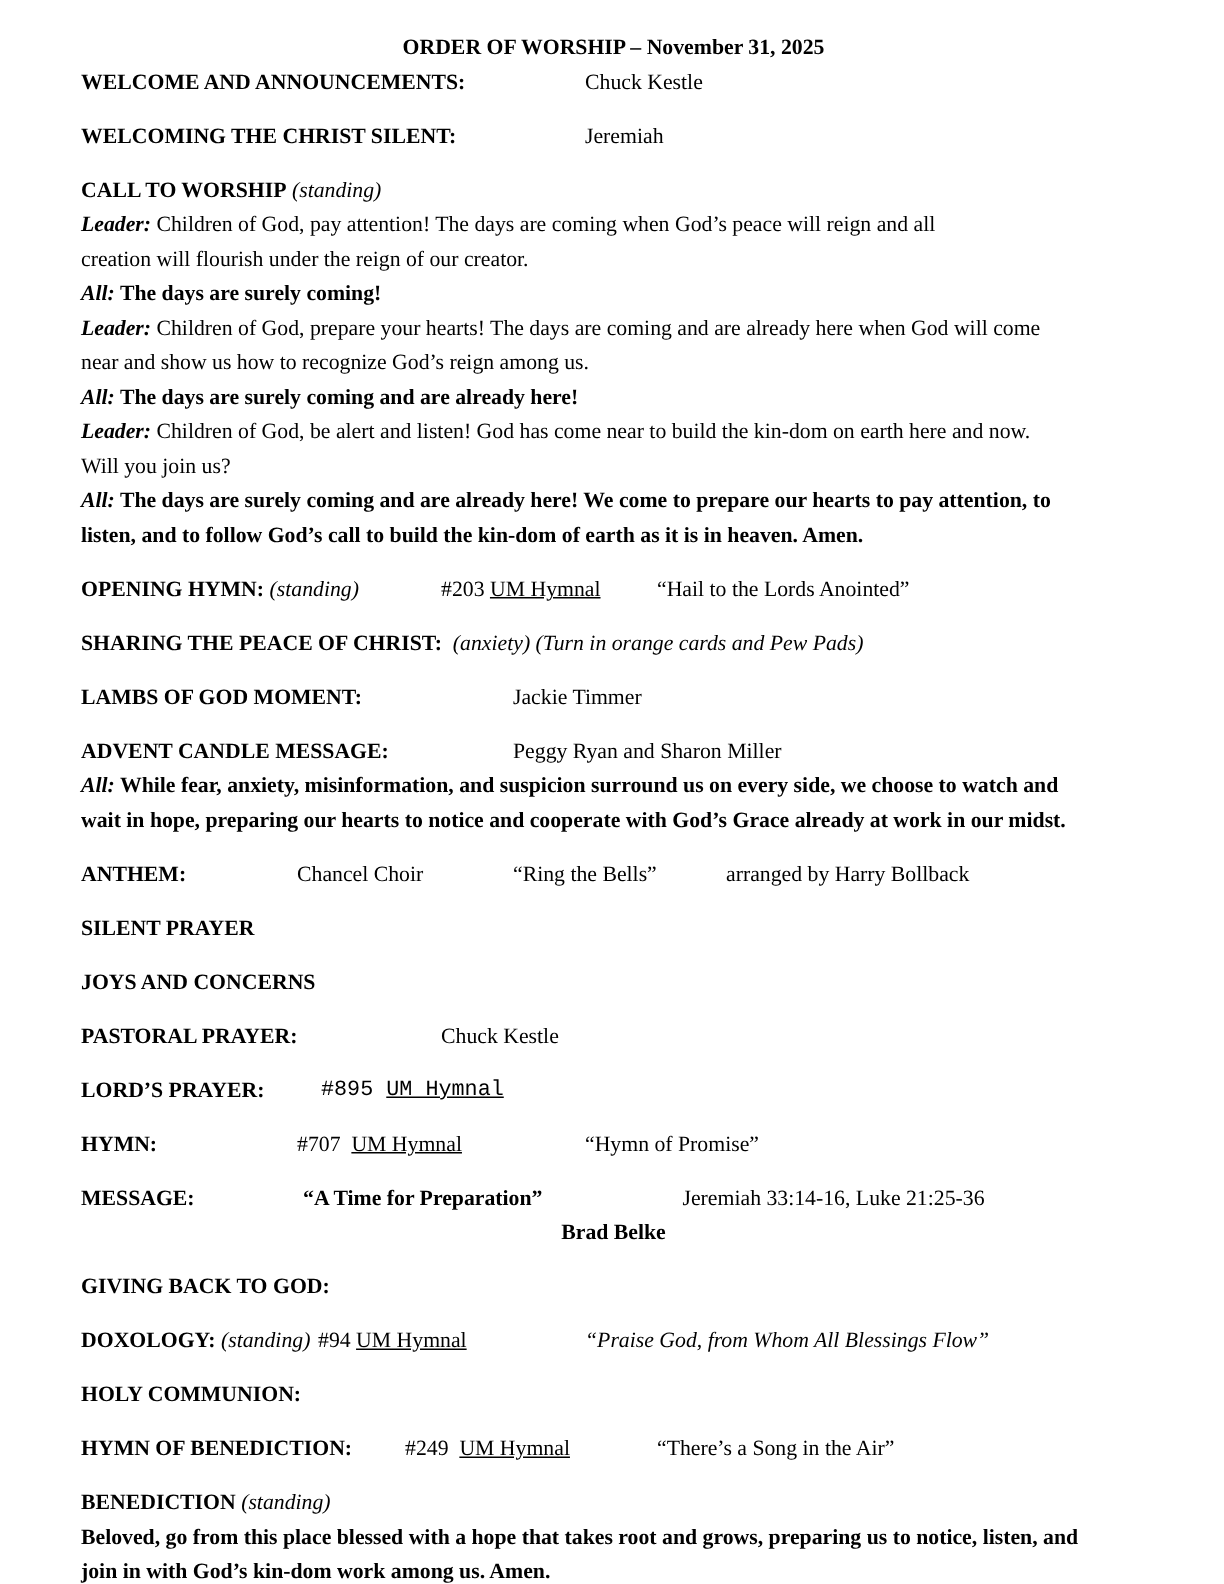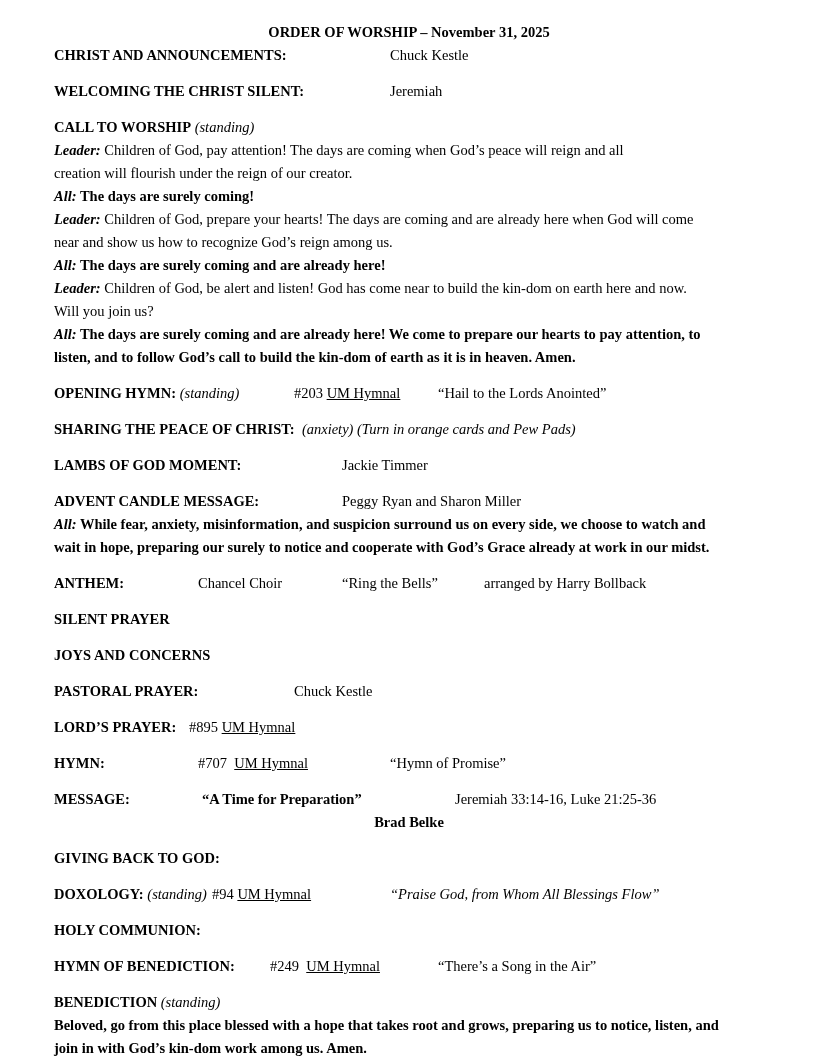--- a/index.html
+++ b/index.html
@@ -31,44 +31,44 @@
   .seg.b { font-weight: bold; }
   .seg.i { font-style: italic; }
   .seg.u { text-decoration: underline; }
   .seg.abs { position: absolute; top: 0; }
 </style>
 </head>
 <body>
 
 <div class="page">
     <div class="line center"><span class="seg b">ORDER OF WORSHIP – November 31, 2025</span></div>
-    <div class="line"><span class="seg b">CHRIST AND ANNOUNCEMENTS:</span><span class="seg abs" style="left: 336px;">Chuck Kestle</span></div>
+    <div class="line"><span class="seg b">WELCOME AND ANNOUNCEMENTS:</span><span class="seg abs" style="left: 336px;">Chuck Kestle</span></div>
     <div class="line gap"><span class="seg b">WELCOMING THE CHRIST SILENT:</span><span class="seg abs" style="left: 336px;">Jeremiah</span></div>
     <div class="line gap"><span class="seg b">CALL TO WORSHIP</span><span class="seg i"> (standing)</span></div>
     <div class="line"><span class="seg b i">Leader:</span><span class="seg"> Children of God, pay attention! The days are coming when God’s peace will reign and all</span></div>
     <div class="line"><span class="seg">creation will flourish under the reign of our creator.</span></div>
     <div class="line"><span class="seg b i">All:</span><span class="seg b"> The days are surely coming!</span></div>
     <div class="line"><span class="seg b i">Leader:</span><span class="seg"> Children of God, prepare your hearts! The days are coming and are already here when God will come</span></div>
     <div class="line"><span class="seg">near and show us how to recognize God’s reign among us.</span></div>
     <div class="line"><span class="seg b i">All:</span><span class="seg b"> The days are surely coming and are already here!</span></div>
     <div class="line"><span class="seg b i">Leader:</span><span class="seg"> Children of God, be alert and listen! God has come near to build the kin-dom on earth here and now.</span></div>
     <div class="line"><span class="seg">Will you join us?</span></div>
     <div class="line"><span class="seg b i">All:</span><span class="seg b"> The days are surely coming and are already here! We come to prepare our hearts to pay attention, to</span></div>
     <div class="line"><span class="seg b">listen, and to follow God’s call to build the kin-dom of earth as it is in heaven. Amen.</span></div>
     <div class="line gap"><span class="seg b">OPENING HYMN:</span><span class="seg i"> (standing)</span><span class="seg abs" style="left: 240px;">#203 <span class="seg u">UM Hymnal</span></span><span class="seg abs" style="left: 384px;">“Hail to the Lords Anointed”</span></div>
     <div class="line gap"><span class="seg b">SHARING THE PEACE OF CHRIST:</span><span class="seg i">  (anxiety) (Turn in orange cards and Pew Pads)</span></div>
     <div class="line gap"><span class="seg b">LAMBS OF GOD MOMENT:</span><span class="seg abs" style="left: 288px;">Jackie Timmer</span></div>
     <div class="line gap"><span class="seg b">ADVENT CANDLE MESSAGE:</span><span class="seg abs" style="left: 288px;">Peggy Ryan and Sharon Miller</span></div>
     <div class="line"><span class="seg b i">All:</span><span class="seg b"> While fear, anxiety, misinformation, and suspicion surround us on every side, we choose to watch and</span></div>
-    <div class="line"><span class="seg b">wait in hope, preparing our surely to notice and cooperate with God’s Grace already at work in our midst.</span></div>
+    <div class="line"><span class="seg b">wait in hope, preparing our hearts to notice and cooperate with God’s Grace already at work in our midst.</span></div>
     <div class="line gap"><span class="seg b">ANTHEM:</span><span class="seg abs" style="left: 144px;">Chancel Choir</span><span class="seg abs" style="left: 288px;">“Ring the Bells”</span><span class="seg abs" style="left: 430px;">arranged by Harry Bollback</span></div>
     <div class="line gap"><span class="seg b">SILENT PRAYER</span></div>
     <div class="line gap"><span class="seg b">JOYS AND CONCERNS</span></div>
     <div class="line gap"><span class="seg b">PASTORAL PRAYER:</span><span class="seg abs" style="left: 240px;">Chuck Kestle</span></div>
-    <div class="line gap"><span class="seg b">LORD’S PRAYER:</span><span class="seg abs" style="left: 135px;">#895 <span class="seg u">UM Hymnal</span></span></div>
+    <div class="line gap"><span class="seg b">LORD’S PRAYER:</span><span class="seg abs" style="left: 160px; font-family: Liberation Mono, monospace;">#895 <span class="seg u">UM Hymnal</span></span></div>
     <div class="line gap"><span class="seg b">HYMN:</span><span class="seg abs" style="left: 144px;">#707  <span class="seg u">UM Hymnal</span></span><span class="seg abs" style="left: 336px;">“Hymn of Promise”</span></div>
     <div class="line gap"><span class="seg b">MESSAGE:</span><span class="seg b abs" style="left: 148px;">“A Time for Preparation”</span><span class="seg abs" style="left: 401px;">Jeremiah 33:14-16, Luke 21:25-36</span></div>
     <div class="line center"><span class="seg b">Brad Belke</span></div>
     <div class="line gap"><span class="seg b">GIVING BACK TO GOD:</span></div>
     <div class="line gap"><span class="seg b">DOXOLOGY:</span><span class="seg i"> (standing)</span><span class="seg abs" style="left: 158px;">#94 <span class="seg u">UM Hymnal</span></span><span class="seg i abs" style="left: 336px;">“Praise God, from Whom All Blessings Flow”</span></div>
     <div class="line gap"><span class="seg b">HOLY COMMUNION:</span></div>
     <div class="line gap"><span class="seg b">HYMN OF BENEDICTION:</span><span class="seg abs" style="left: 216px;">#249  <span class="seg u">UM Hymnal</span></span><span class="seg abs" style="left: 384px;">“There’s a Song in the Air”</span></div>
     <div class="line gap"><span class="seg b">BENEDICTION</span><span class="seg i"> (standing)</span></div>
     <div class="line"><span class="seg b">Beloved, go from this place blessed with a hope that takes root and grows, preparing us to notice, listen, and</span></div>
     <div class="line"><span class="seg b">join in with God’s kin-dom work among us. Amen.</span></div>

